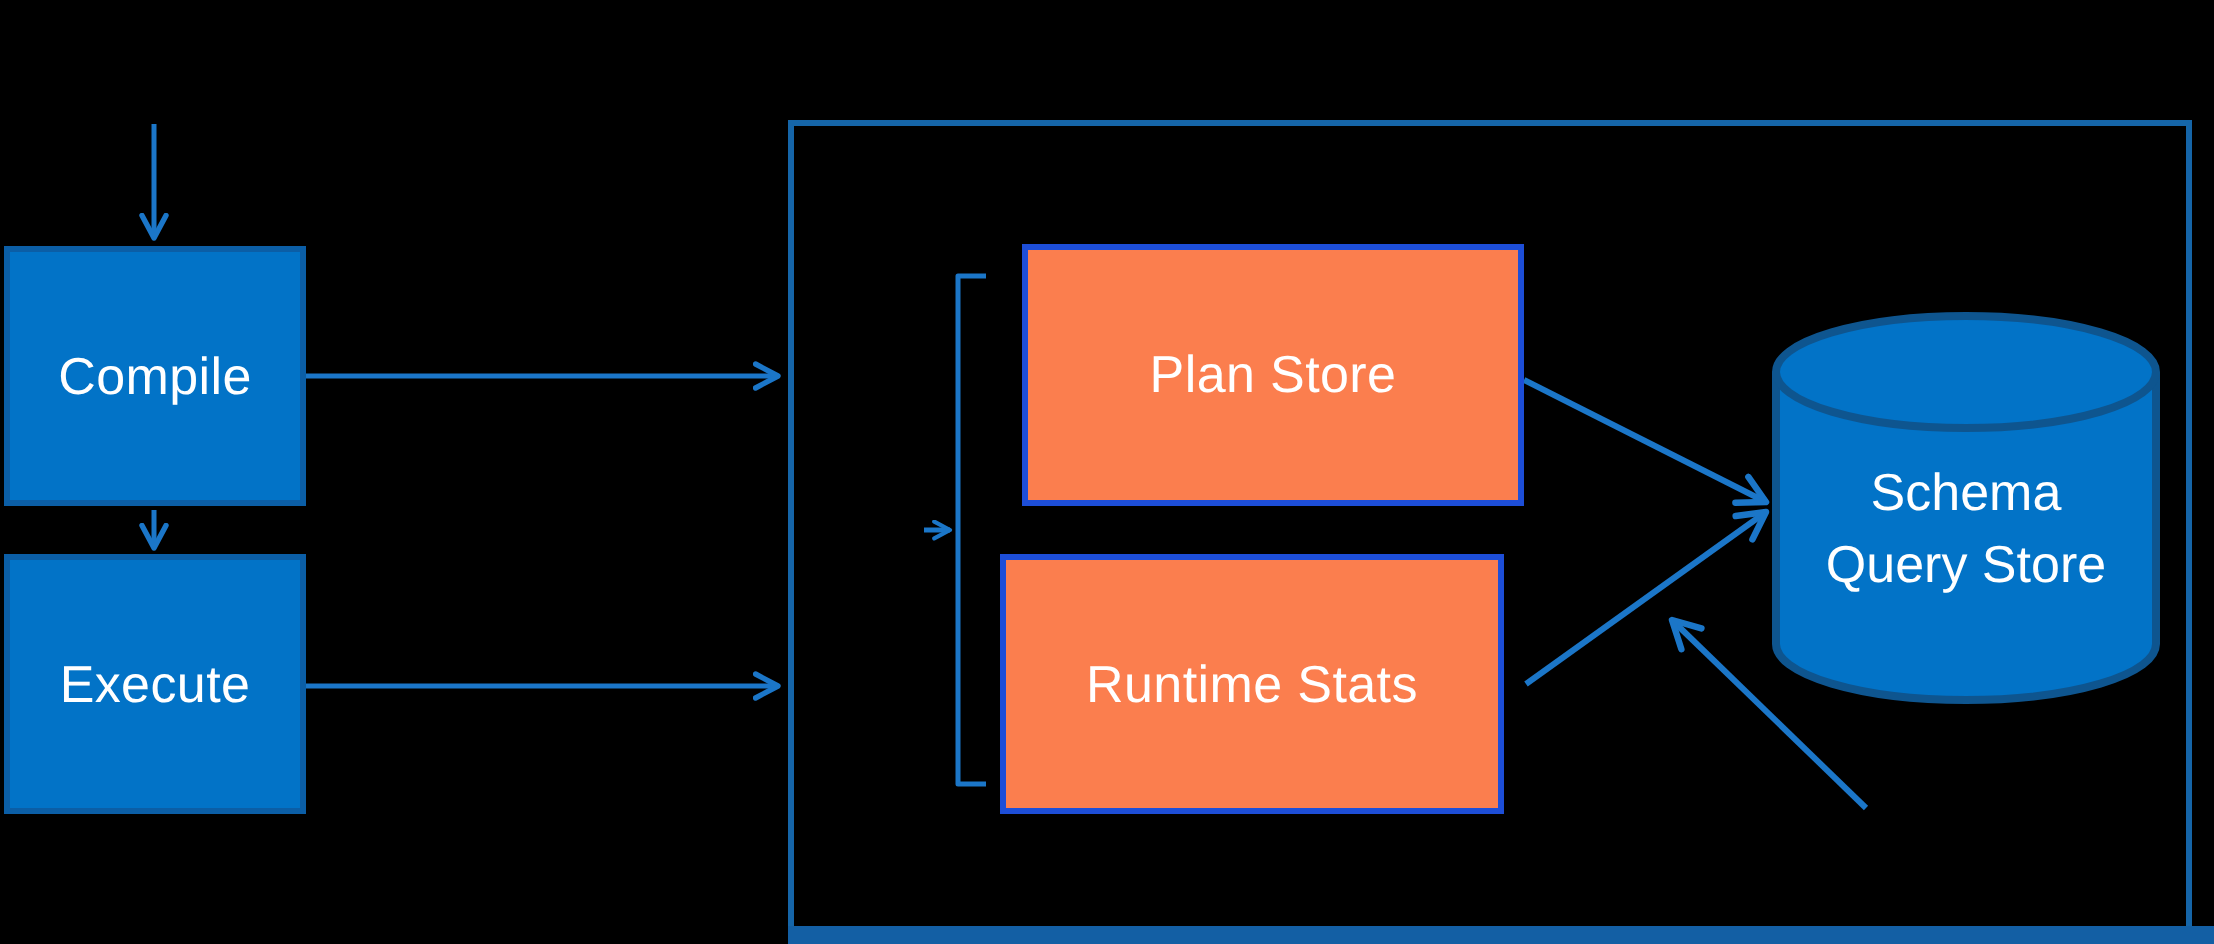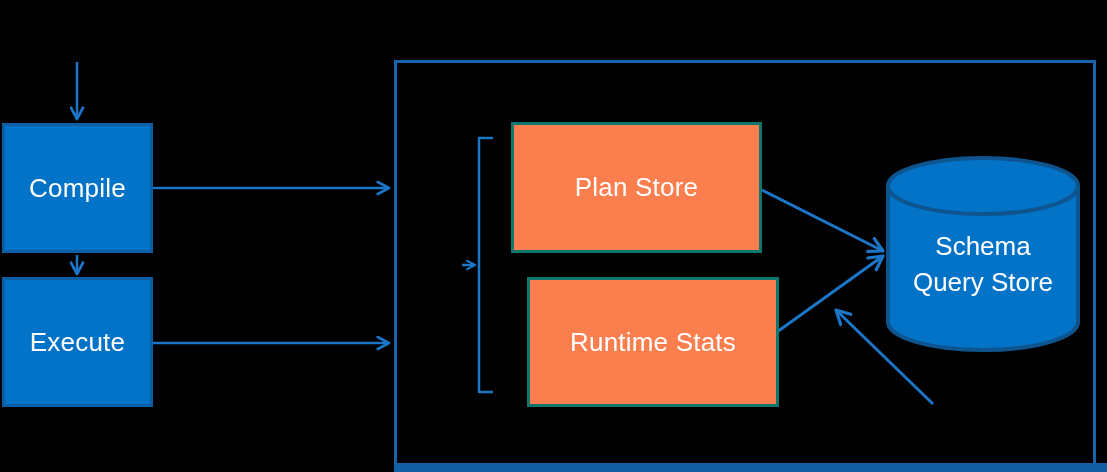--- a/index.html
+++ b/index.html
@@ -26,26 +26,26 @@
     font-size: 26px;
     letter-spacing: 0.2px;
     z-index: 3;
   }
   .blue-node {
     background: #0273C7;
     border: 3px solid #0B5EA6;
   }
   .orange-node {
     background: #FB7E4E;
-    border: 3px solid #0f766e;
+    border: 3px solid #1d4ed8;
   }
   #compile-node { left: 2px;   top: 123px; width: 151px; height: 130px; }
   #execute-node { left: 2px;   top: 277px; width: 151px; height: 130px; }
   #plan-store-node    { left: 511px; top: 122px; width: 251px; height: 131px; }
-  #runtime-stats-node { left: 527px; top: 277px; width: 252px; height: 130px; }
+  #runtime-stats-node { left: 500px; top: 277px; width: 252px; height: 130px; }
   #query-store-container {
     position: absolute;
     left: 394px; top: 60px;
     width: 702px; height: 403px;
     box-sizing: border-box;
     border: 3px solid #1565A8;
     border-bottom: none;
     z-index: 1;
   }
   #container-bottom-bar {

